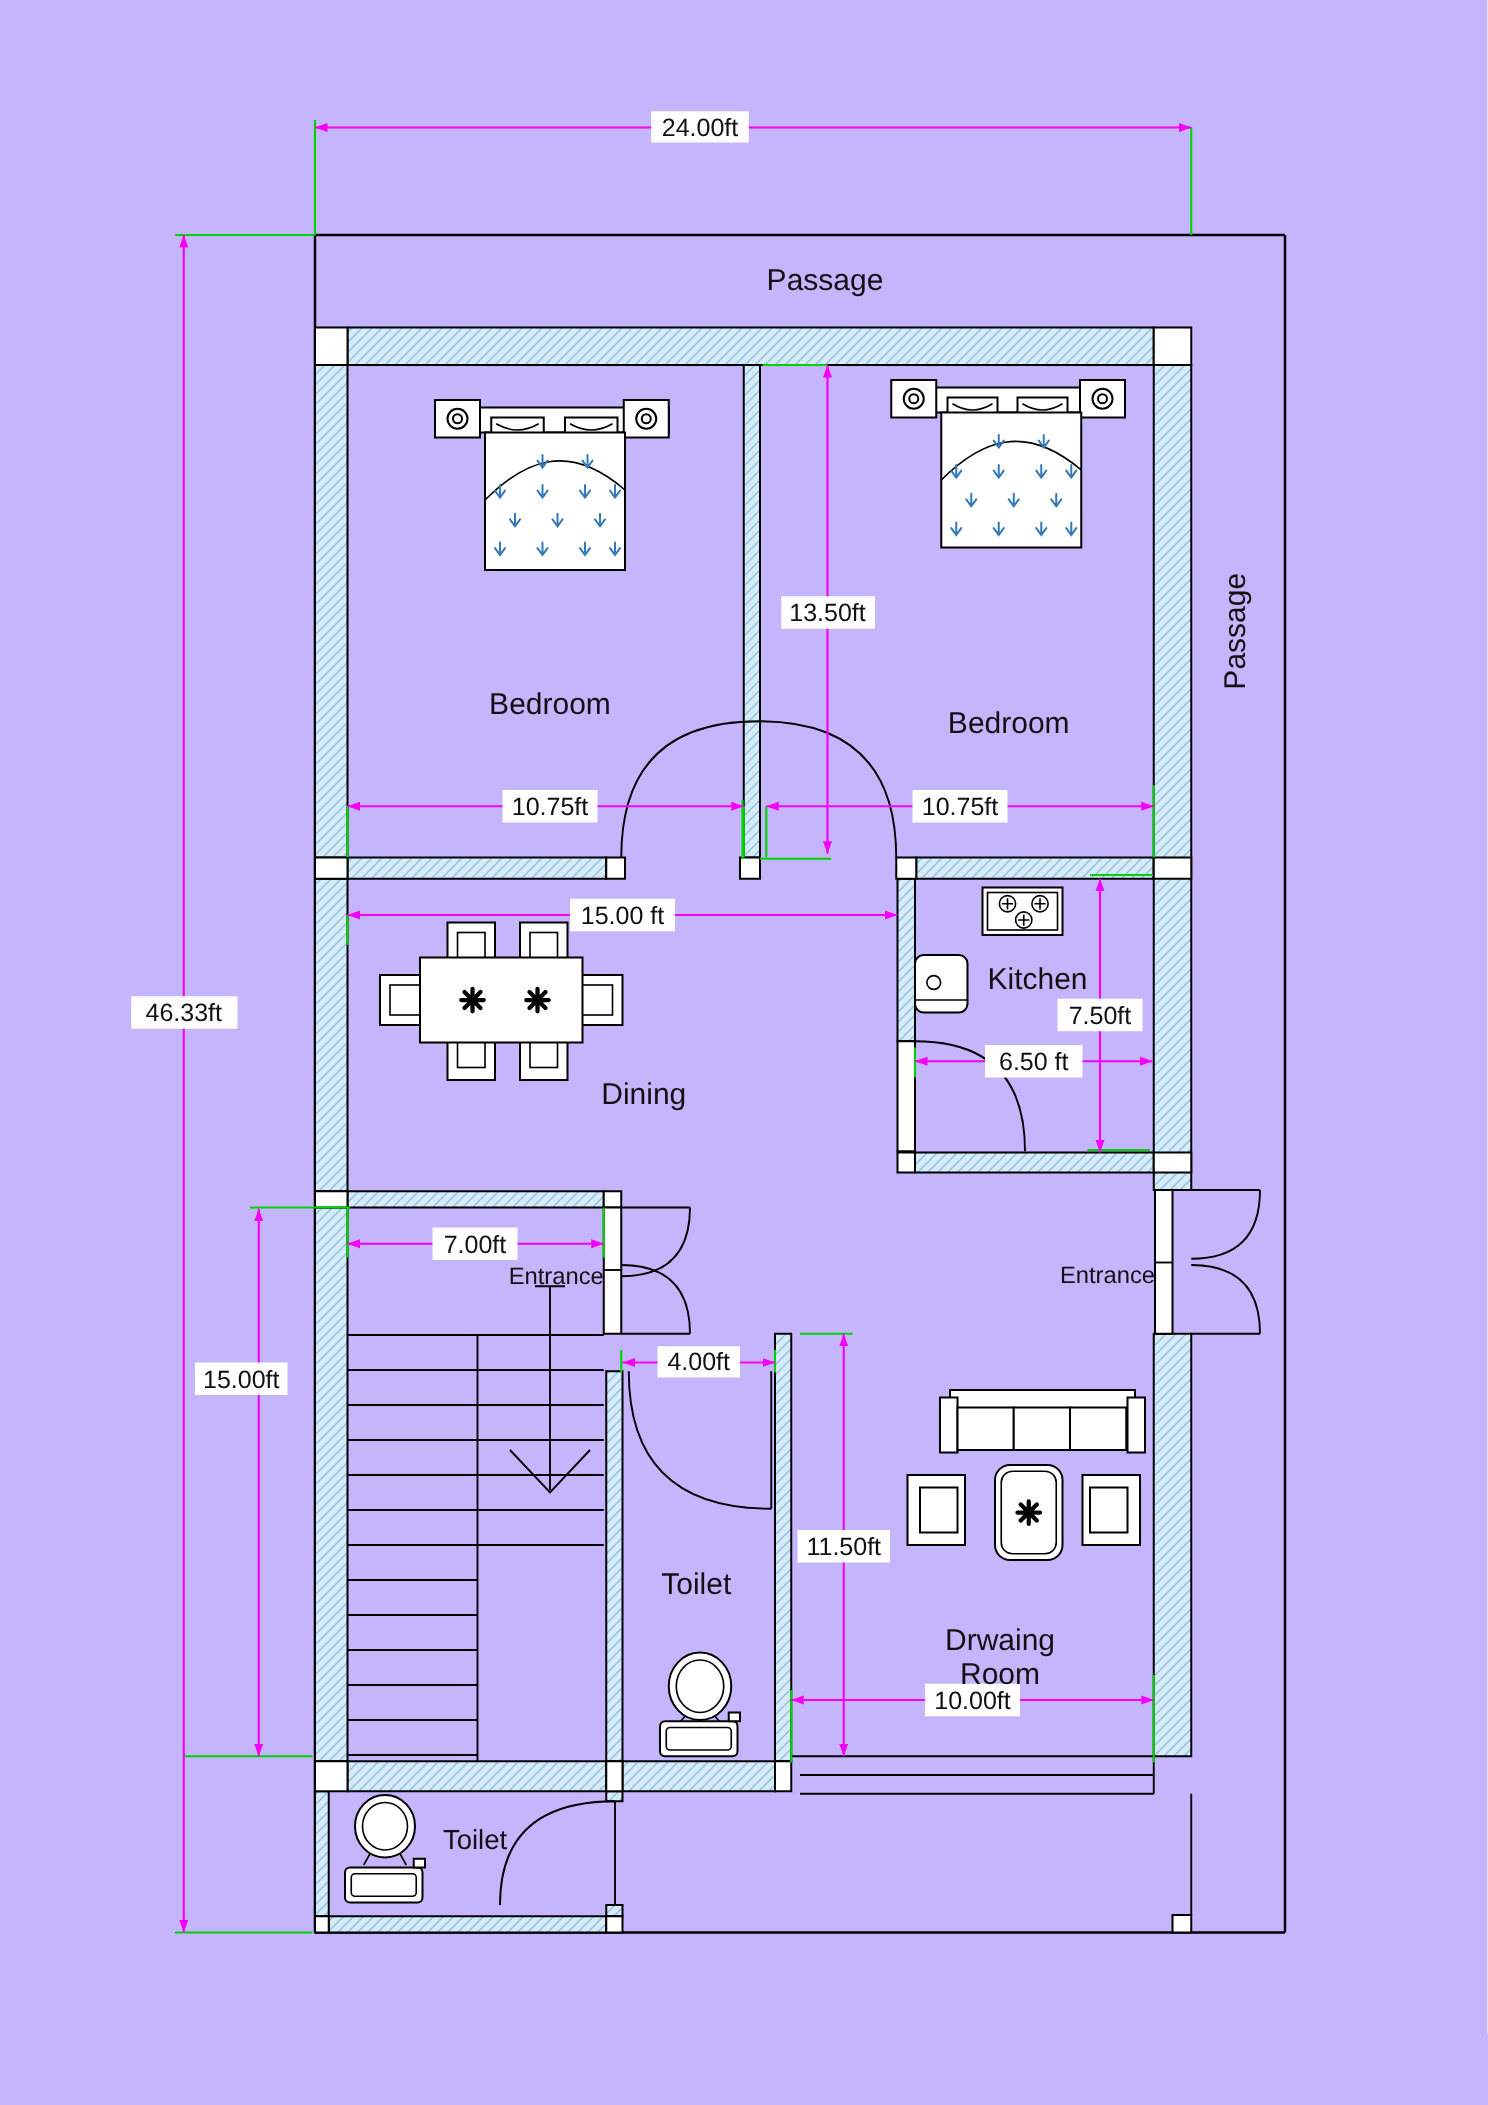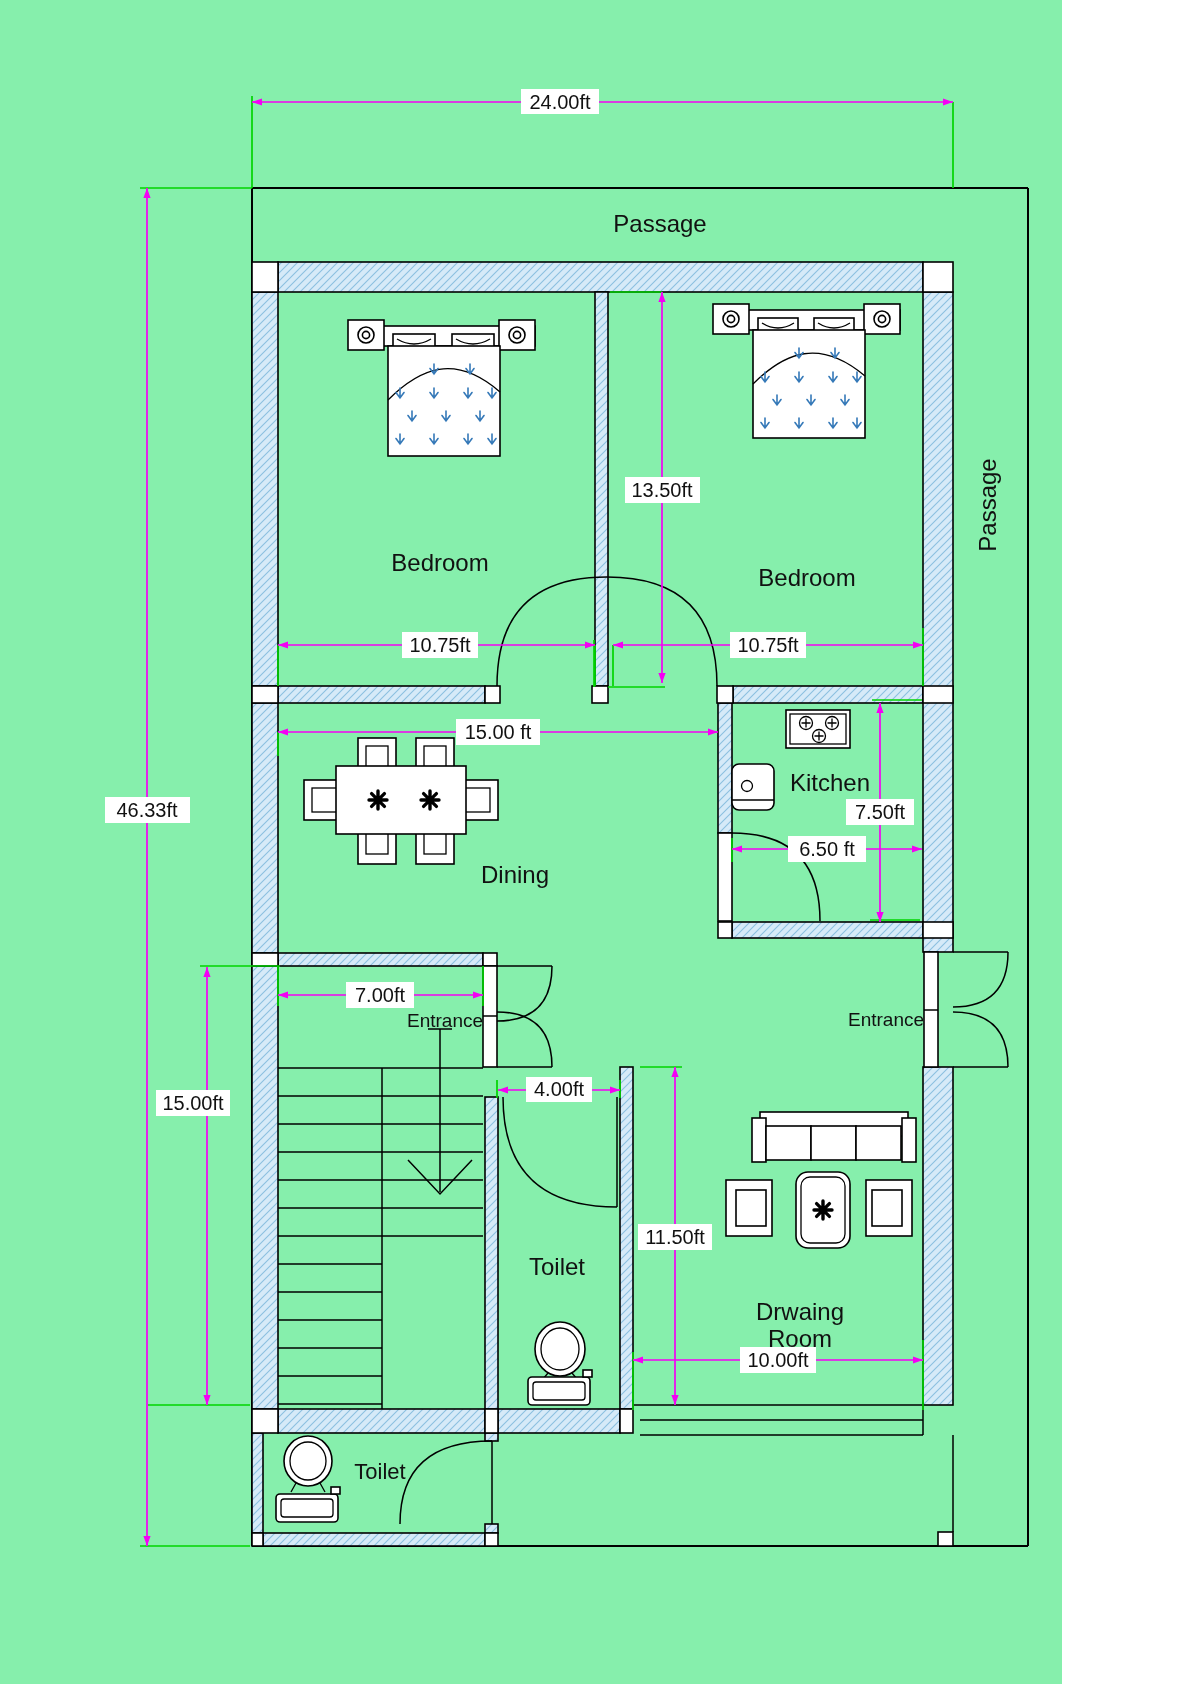--- a/index.html
+++ b/index.html
@@ -1,16 +1,16 @@
 <!DOCTYPE html>
 <html><head>
 <meta charset="utf-8">
 <style>
   html,body{margin:0;padding:0;background:#ffffff;}
-  .stage{position:relative;width:1062px;height:1684px;background:#86efac;overflow:hidden;
+  .stage{position:relative;width:1190px;height:1684px;background:#c4b5fd;overflow:hidden;
          font-family:"Liberation Sans", sans-serif;}
   svg{display:block;}
   text{fill:#111;font-family:"Liberation Sans", sans-serif;}
   .room-label{font-size:24px;}
   .room-label-sm{font-size:22px;}
   .entr-label{font-size:19px;}
   .dim-label{font-size:20px;}
   .wall{fill:url(#hatch);stroke:#000;stroke-width:1.6;}
   .post{fill:#fff;stroke:#000;stroke-width:1.6;}
   .oline{stroke:#000;stroke-width:2;fill:none;}

